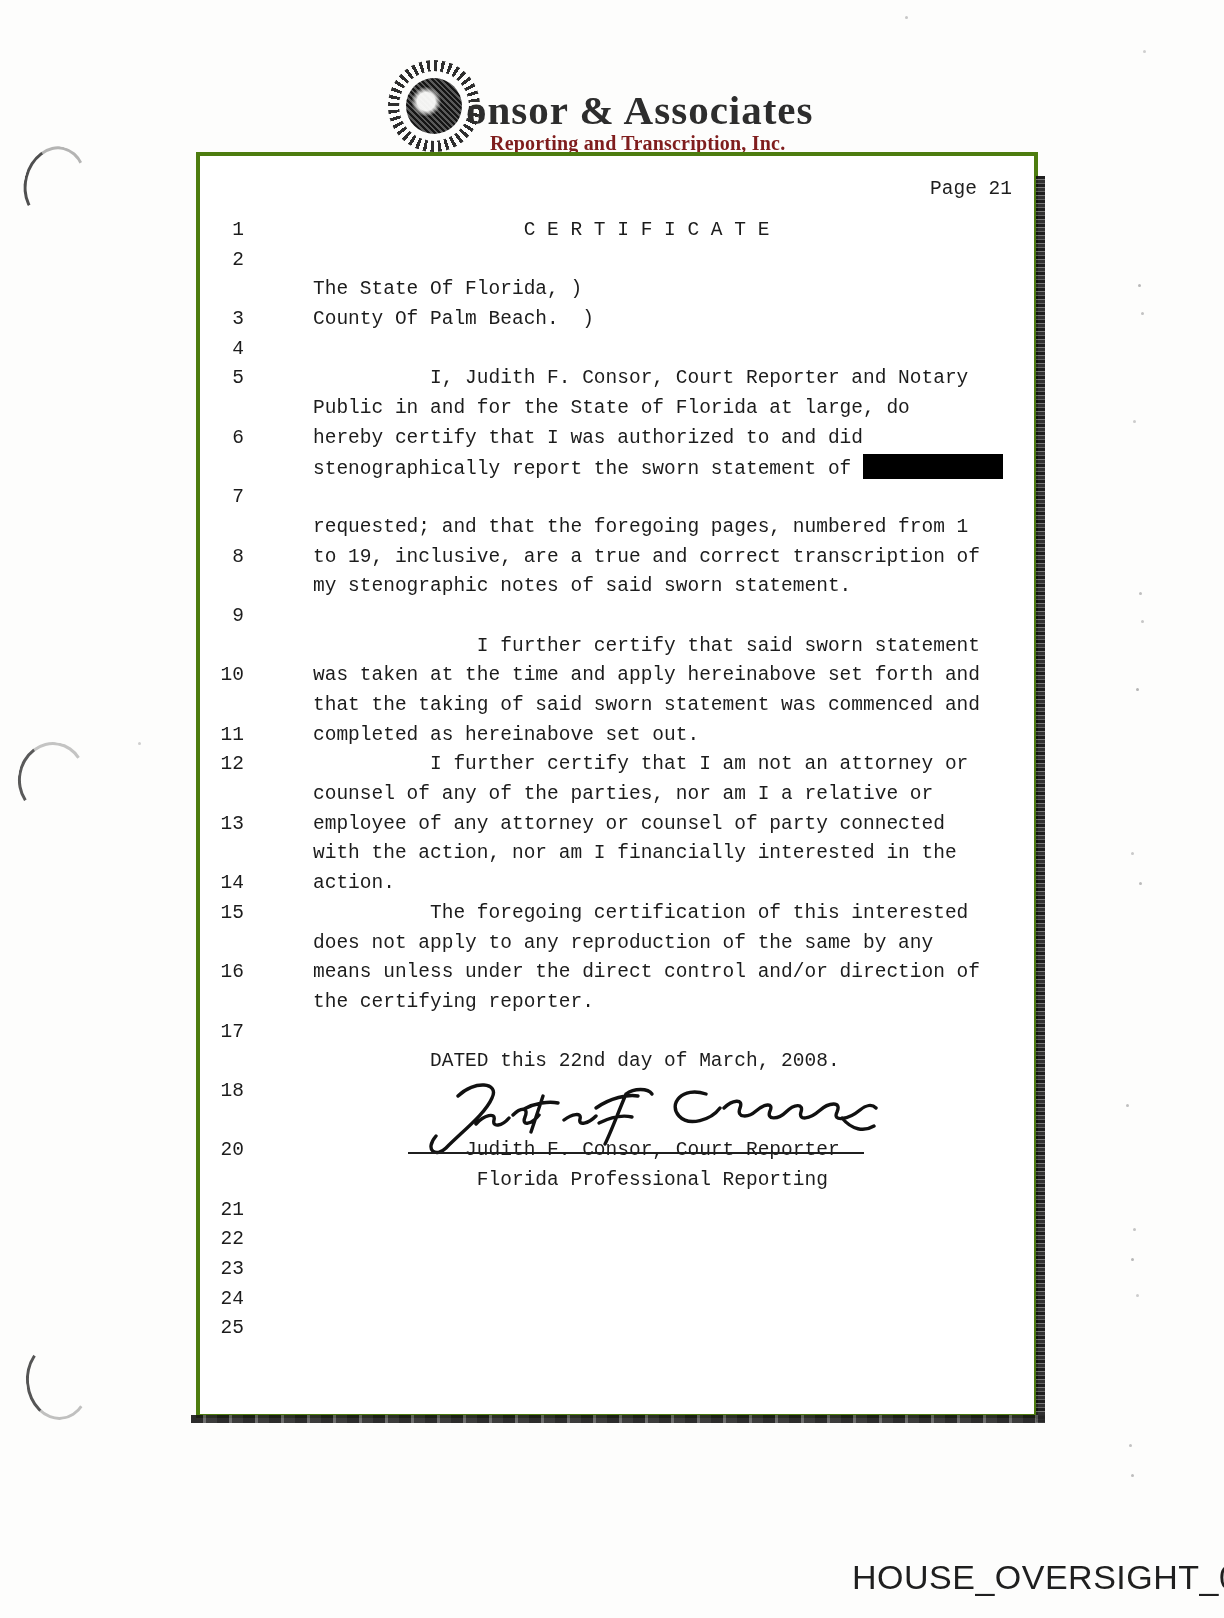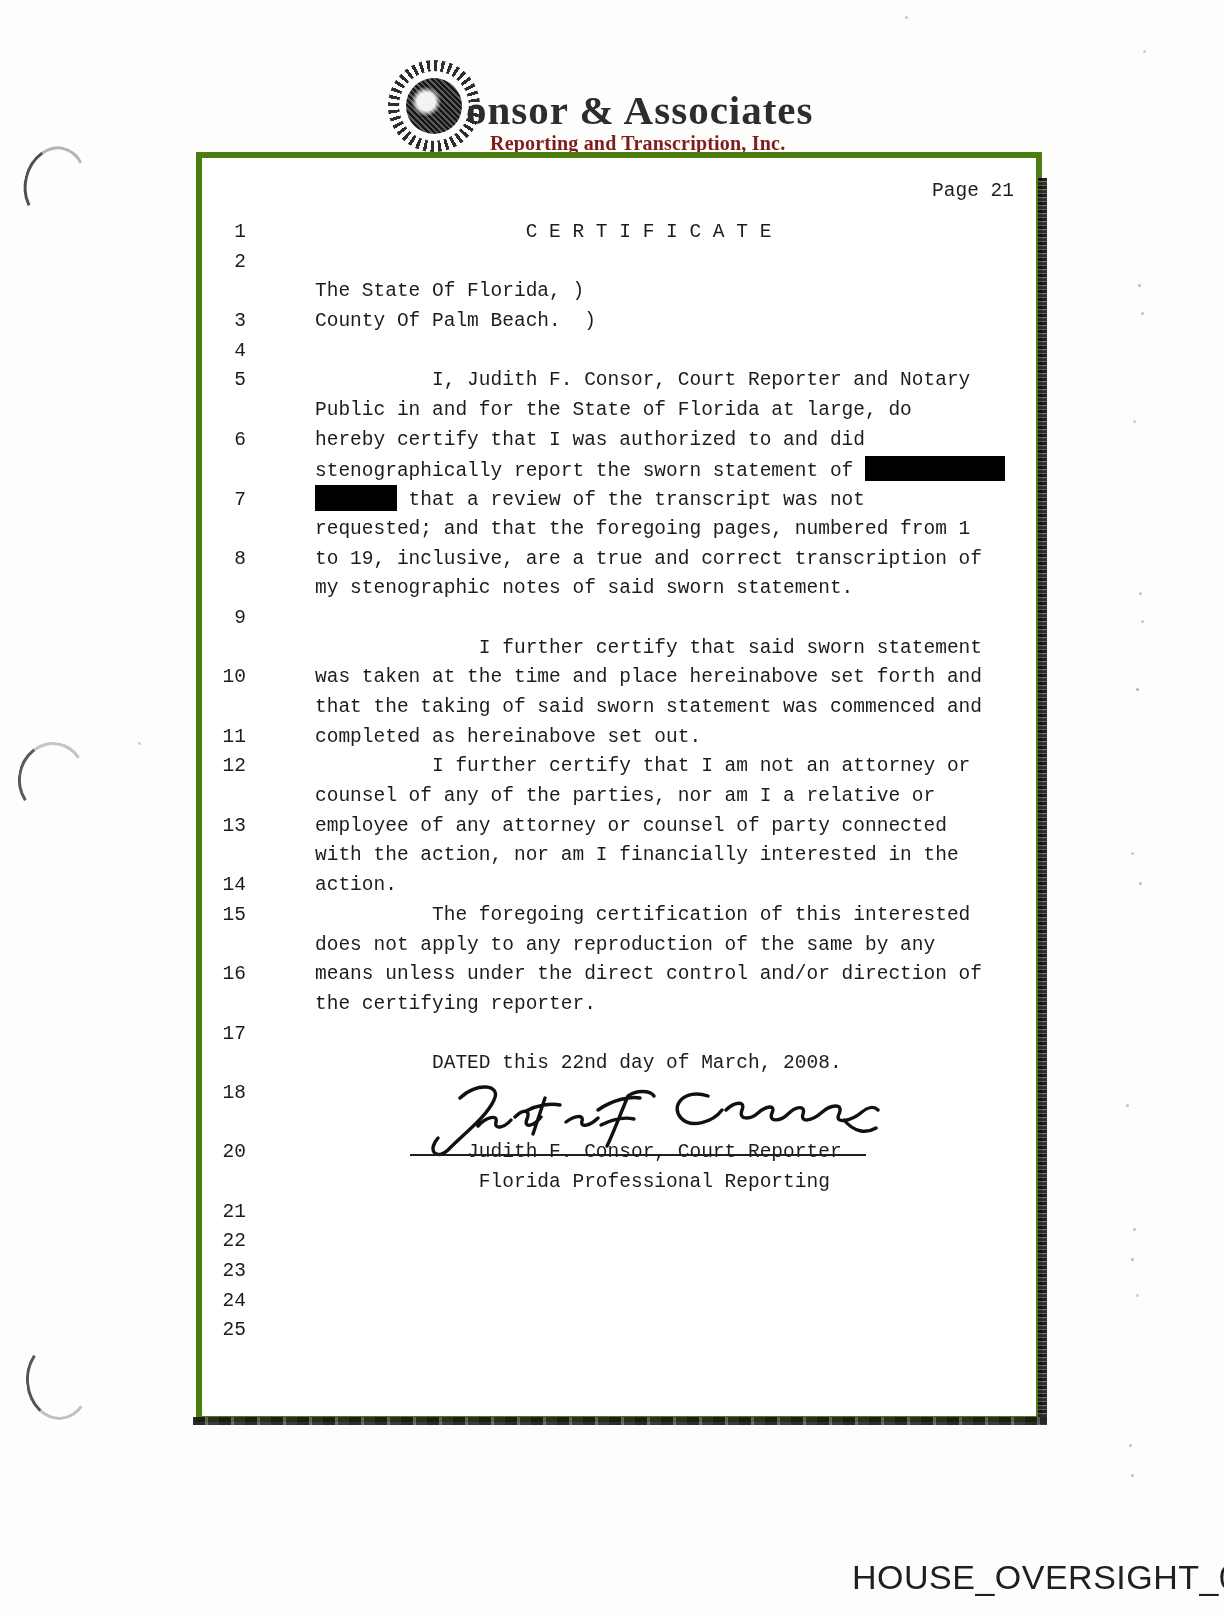--- a/index.html
+++ b/index.html
@@ -40,21 +40,21 @@
 
   
   .arc{position:absolute;border:3px solid transparent;border-radius:50%;}
   .arc1{left:24px;top:146px;width:56px;height:70px;border-left-color:#4f4f4f;border-top-color:rgba(90,90,90,.45);transform:rotate(14deg);}
   .arc2{left:18px;top:742px;width:62px;height:68px;border-left-color:#5a5a5a;border-top-color:rgba(110,110,110,.4);transform:rotate(10deg);}
   .arc3{left:26px;top:1342px;width:58px;height:72px;border-left-color:#555;border-bottom-color:rgba(100,100,100,.4);transform:rotate(-6deg);}
 
   
   .doc-box{
     position:absolute;left:196px;top:152px;width:834px;height:1258px;
-    border:6px solid #4d7c0f;background:#fff;text-decoration:underline;
+    border:4px solid #4d7c0f;background:#fff;text-decoration:underline;
   }
   .edge-right{
     position:absolute;right:-11px;top:20px;bottom:-8px;width:9px;
     background:repeating-linear-gradient(to bottom,#0c0c0c 0 3px,#6e6e6e 3px 4px,#1f1f1f 4px 7px,#585858 7px 8px);
     opacity:.92;
   }
   .edge-bottom{
     position:absolute;left:-9px;right:-11px;bottom:-9px;height:8px;
     background:repeating-linear-gradient(to right,#141414 0 12px,#5d5d5d 12px 15px,#262626 15px 26px);
     opacity:.9;
@@ -119,27 +119,27 @@
     <div class="rows">
         <div class="row"><span class="num">1</span><span class="txt">                  C E R T I F I C A T E</span></div>
         <div class="row"><span class="num">2</span><span class="txt"></span></div>
         <div class="row"><span class="num"></span><span class="txt">The State Of Florida, )</span></div>
         <div class="row"><span class="num">3</span><span class="txt">County Of Palm Beach.  )</span></div>
         <div class="row"><span class="num">4</span><span class="txt"></span></div>
         <div class="row"><span class="num">5</span><span class="txt">          I, Judith F. Consor, Court Reporter and Notary</span></div>
         <div class="row"><span class="num"></span><span class="txt">Public in and for the State of Florida at large, do</span></div>
         <div class="row"><span class="num">6</span><span class="txt">hereby certify that I was authorized to and did</span></div>
         <div class="row"><span class="num"></span><span class="txt">stenographically report the sworn statement of <span class="redact" style="width: 12ch;"></span></span></div>
-        <div class="row"><span class="num">7</span><span class="txt"><span class="redact" style="width: 7ch;"></span> that a review of the transcript was not</span></div>
+        <div class="row"><span class="num">7</span></div>
         <div class="row"><span class="num"></span><span class="txt">requested; and that the foregoing pages, numbered from 1</span></div>
         <div class="row"><span class="num">8</span><span class="txt">to 19, inclusive, are a true and correct transcription of</span></div>
         <div class="row"><span class="num"></span><span class="txt">my stenographic notes of said sworn statement.</span></div>
         <div class="row"><span class="num">9</span><span class="txt"></span></div>
         <div class="row"><span class="num"></span><span class="txt">              I further certify that said sworn statement</span></div>
-        <div class="row"><span class="num">10</span><span class="txt">was taken at the time and place hereinabove set forth and</span></div>
+        <div class="row"><span class="num">10</span><span class="txt">was taken at the time and apply hereinabove set forth and</span></div>
         <div class="row"><span class="num"></span><span class="txt">that the taking of said sworn statement was commenced and</span></div>
         <div class="row"><span class="num">11</span><span class="txt">completed as hereinabove set out.</span></div>
         <div class="row"><span class="num">12</span><span class="txt">          I further certify that I am not an attorney or</span></div>
         <div class="row"><span class="num"></span><span class="txt">counsel of any of the parties, nor am I a relative or</span></div>
         <div class="row"><span class="num">13</span><span class="txt">employee of any attorney or counsel of party connected</span></div>
         <div class="row"><span class="num"></span><span class="txt">with the action, nor am I financially interested in the</span></div>
         <div class="row"><span class="num">14</span><span class="txt">action.</span></div>
         <div class="row"><span class="num">15</span><span class="txt">          The foregoing certification of this interested</span></div>
         <div class="row"><span class="num"></span><span class="txt">does not apply to any reproduction of the same by any</span></div>
         <div class="row"><span class="num">16</span><span class="txt">means unless under the direct control and/or direction of</span></div>

